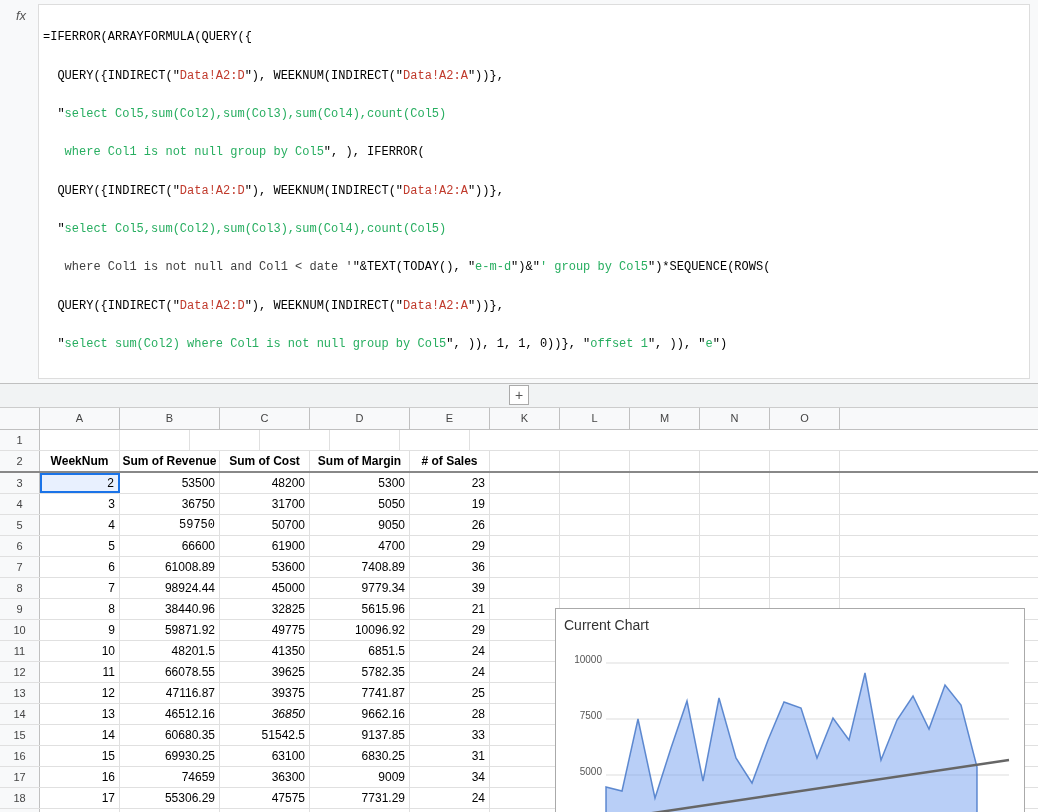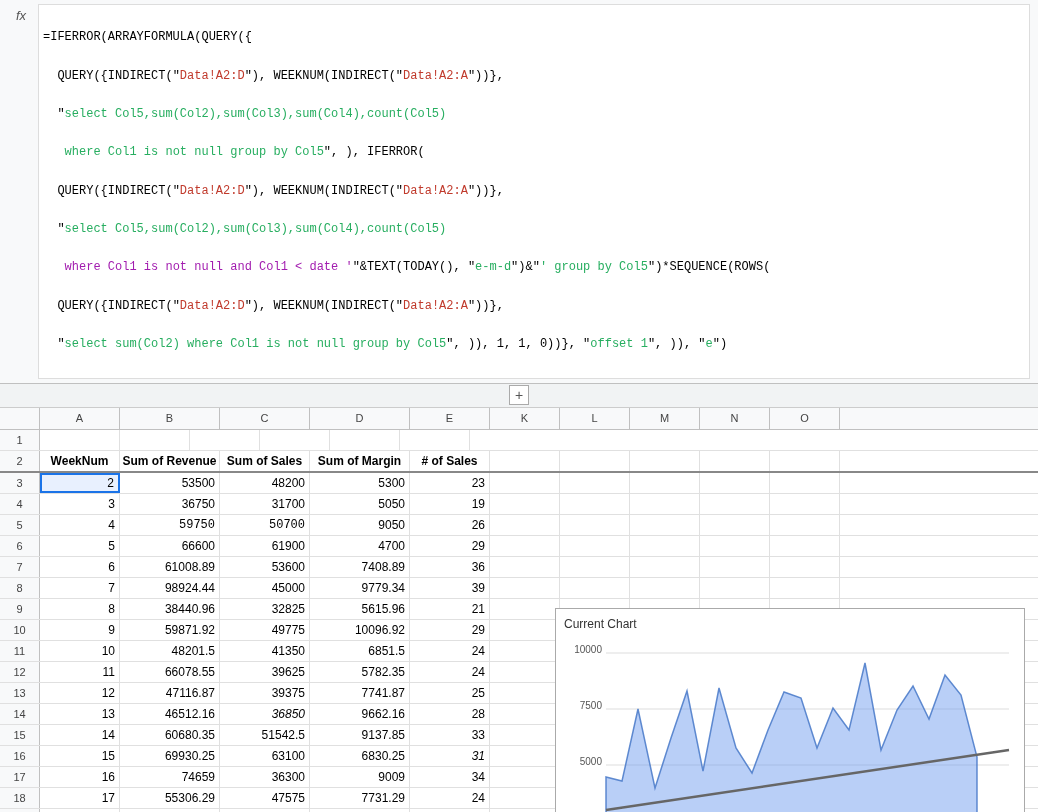--- a/index.html
+++ b/index.html
@@ -95,23 +95,23 @@
     .cell.bold { font-weight: bold; }
 
     
     .chart-container {
       position: absolute;
       border: 1px solid #aaa;
       background: #fff;
       padding: 8px;
     }
     .chart-title {
-      font-size: 12px;
+      font-size: 14px;
       color: #333;
-      margin-bottom: 4px;
+      margin-bottom: 12px;
     }
     .chart-legend {
       font-size: 10px;
       color: #333;
       text-align: right;
       margin-bottom: 2px;
     }
 
     
     .cell-selected-blue {
@@ -124,21 +124,21 @@
 
 <div class="formula-bar">
   <div class="formula-fx">fx</div>
   <div class="formula-content">
 =IFERROR(ARRAYFORMULA(QUERY({<br>
   QUERY({INDIRECT("<span style="color:#c0392b">Data!A2:D</span>"), WEEKNUM(INDIRECT("<span style="color:#c0392b">Data!A2:A</span>"))},<br>
   "<span style="color:#27ae60">select Col5,sum(Col2),sum(Col3),sum(Col4),count(Col5)</span><br>
    <span style="color:#27ae60">where Col1 is not null group by Col5</span>", ), IFERROR(<br>
   QUERY({INDIRECT("<span style="color:#c0392b">Data!A2:D</span>"), WEEKNUM(INDIRECT("<span style="color:#c0392b">Data!A2:A</span>"))},<br>
   "<span style="color:#27ae60">select Col5,sum(Col2),sum(Col3),sum(Col4),count(Col5)</span><br>
-   <span style="color:#a21caf">where Col1 is not null and Col1 &lt; date '</span>"&amp;TEXT(TODAY(), "<span style="color:#27ae60">e-m-d</span>")&amp;"<span style="color:#27ae60">' group by Col5</span>")*SEQUENCE(ROWS(<br>
+   <span style="color:#404040">where Col1 is not null and Col1 &lt; date '</span>"&amp;TEXT(TODAY(), "<span style="color:#27ae60">e-m-d</span>")&amp;"<span style="color:#27ae60">' group by Col5</span>")*SEQUENCE(ROWS(<br>
   QUERY({INDIRECT("<span style="color:#c0392b">Data!A2:D</span>"), WEEKNUM(INDIRECT("<span style="color:#c0392b">Data!A2:A</span>"))},<br>
   "<span style="color:#27ae60">select sum(Col2) where Col1 is not null group by Col5</span>", )), 1, 1, 0))}, "<span style="color:#27ae60">offset 1</span>", )), "<span style="color:#27ae60">e</span>")
   </div>
 </div>
 
 <div class="tab-bar">
   <div style="flex:1; display:flex; justify-content:center;">
     <div class="tab-plus">+</div>
   </div>
 </div>
@@ -166,21 +166,21 @@
     <div class="cell" style="width:70px;"></div>
     <div class="cell" style="width:70px;"></div>
     <div class="cell" style="width:70px;"></div>
     <div class="cell" style="width:70px;"></div>
   </div>
 
   <div class="row" style="background:#fff; border-bottom:2px solid #888;">
     <div class="row-num">2</div>
     <div class="cell bold center" style="width:80px;">WeekNum</div>
     <div class="cell bold center" style="width:100px;">Sum of Revenue</div>
-    <div class="cell bold center" style="width:90px;">Sum of Sales</div>
+    <div class="cell bold center" style="width:90px;">Sum of Cost</div>
     <div class="cell bold center" style="width:100px;">Sum of Margin</div>
     <div class="cell bold center" style="width:80px;"># of Sales</div>
     <div class="cell" style="width:70px;"></div>
     <div class="cell" style="width:70px;"></div>
     <div class="cell" style="width:70px;"></div>
     <div class="cell" style="width:70px;"></div>
     <div class="cell" style="width:70px;"></div>
   </div>
 
   <div id="data-rows">
@@ -207,21 +207,21 @@
     <div class="cell" style="width:70px;"></div>
     <div class="cell" style="width:70px;"></div>
     <div class="cell" style="width:70px;"></div>
     <div class="cell" style="width:70px;"></div>
     <div class="cell" style="width:70px;"></div>
   </div>
       <div class="row" style="background: rgb(255, 255, 255);">
     <div class="row-num">5</div>
     <div class="cell num" style="width:80px;">4</div>
     <div class="cell num" style="width:100px;font-family:Liberation Mono, monospace;">59750</div>
-    <div class="cell num" style="width:90px;font-family:Liberation Mono, monospace;">50700</div>
+    <div class="cell num" style="width:90px;">50700</div>
     <div class="cell num" style="width:100px;">9050</div>
     <div class="cell num" style="width:80px;">26</div>
     <div class="cell" style="width:70px;"></div>
     <div class="cell" style="width:70px;"></div>
     <div class="cell" style="width:70px;"></div>
     <div class="cell" style="width:70px;"></div>
     <div class="cell" style="width:70px;"></div>
   </div>
       <div class="row" style="background: rgb(255, 255, 255);">
     <div class="row-num">6</div>
@@ -352,21 +352,21 @@
     <div class="cell" style="width:70px;"></div>
     <div class="cell" style="width:70px;"></div>
     <div class="cell" style="width:70px;"></div>
   </div>
       <div class="row" style="background: rgb(255, 255, 255);">
     <div class="row-num">16</div>
     <div class="cell num" style="width:80px;">15</div>
     <div class="cell num" style="width:100px;">69930.25</div>
     <div class="cell num" style="width:90px;">63100</div>
     <div class="cell num" style="width:100px;">6830.25</div>
-    <div class="cell num" style="width:80px;font-style:italic;">31</div>
+    <div class="cell num" style="width:80px;">31</div>
     <div class="cell" style="width:70px;"></div>
     <div class="cell" style="width:70px;"></div>
     <div class="cell" style="width:70px;"></div>
     <div class="cell" style="width:70px;"></div>
     <div class="cell" style="width:70px;"></div>
   </div>
       <div class="row" style="background: rgb(255, 255, 255);">
     <div class="row-num">17</div>
     <div class="cell num" style="width:80px;">16</div>
     <div class="cell num" style="width:100px;">74659</div>

